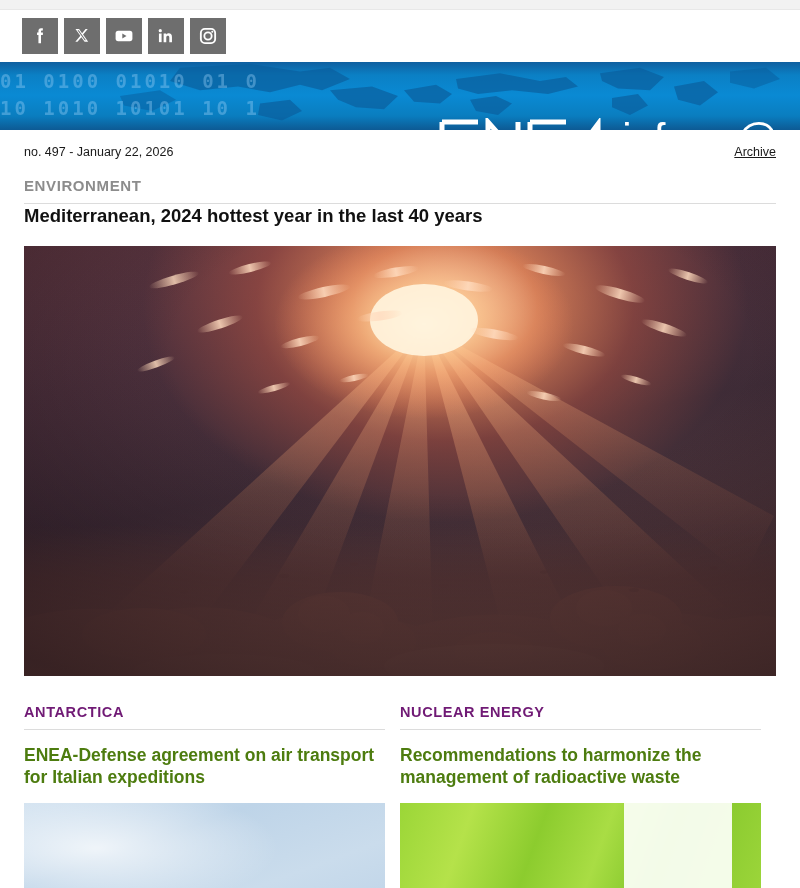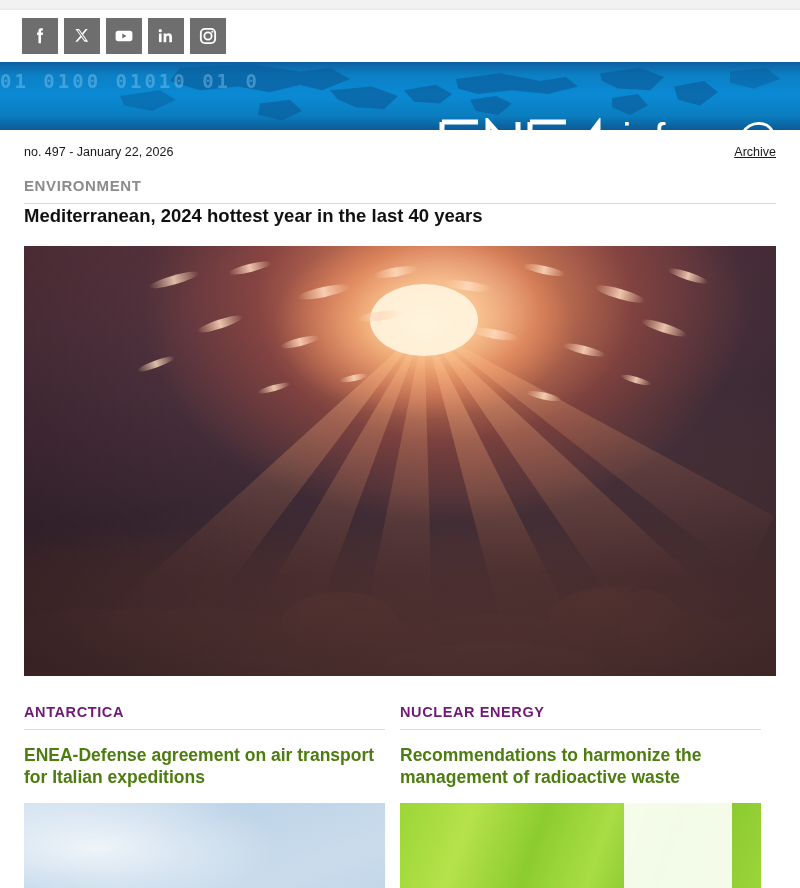--- a/index.html
+++ b/index.html
@@ -195,20 +195,21 @@
       <path d="M260 44 L290 40 L302 52 L282 62 L258 56 Z"></path>
     </g>
     <g fill="#0a5f9e" opacity=".55">
       <path d="M120 36 L160 30 L176 40 L152 52 L124 46 Z"></path>
       <path d="M730 10 L766 6 L780 18 L754 28 L730 22 Z"></path>
     </g>
   </svg>
 
   <div class="binary-overlay">
     <div>01 0100 01010 01 0</div>
+    <div>10 1010 10101 10 1</div>
   </div>
 
   <div class="banner-logo">
     <svg class="enea-mark" width="168" height="42" viewBox="0 0 168 42" aria-hidden="true">
       <g fill="none" stroke="#ffffff" stroke-width="5">
 
         <path d="M4 4 H40 M4 21 H30 M4 38 H40 M4 4 V38"></path>
 
         <path d="M50 38 V4 L80 38 V4"></path>
 

